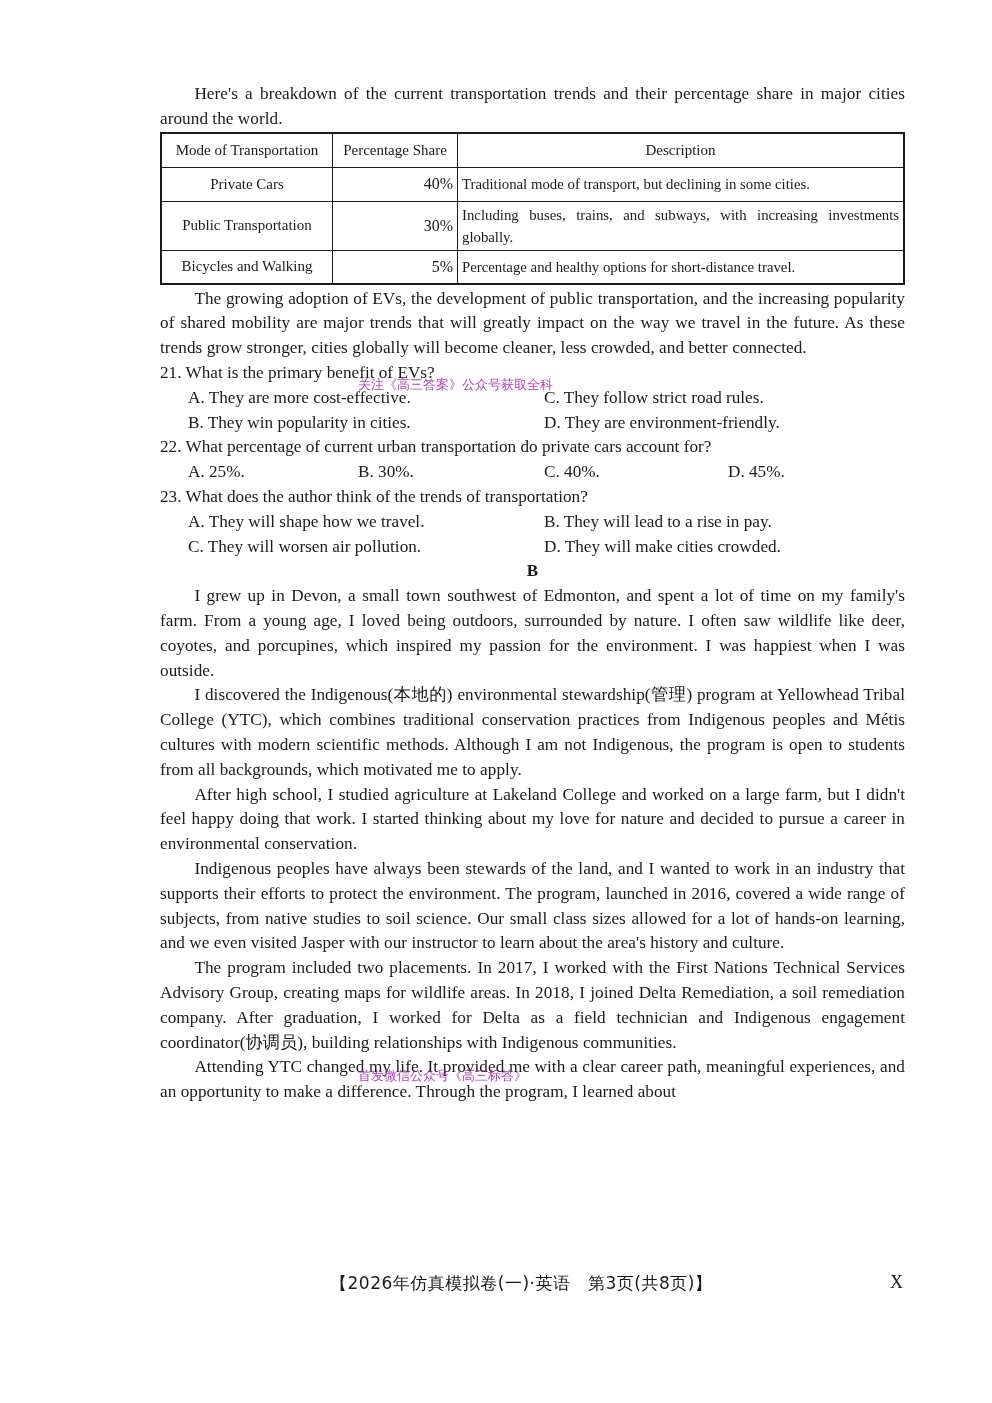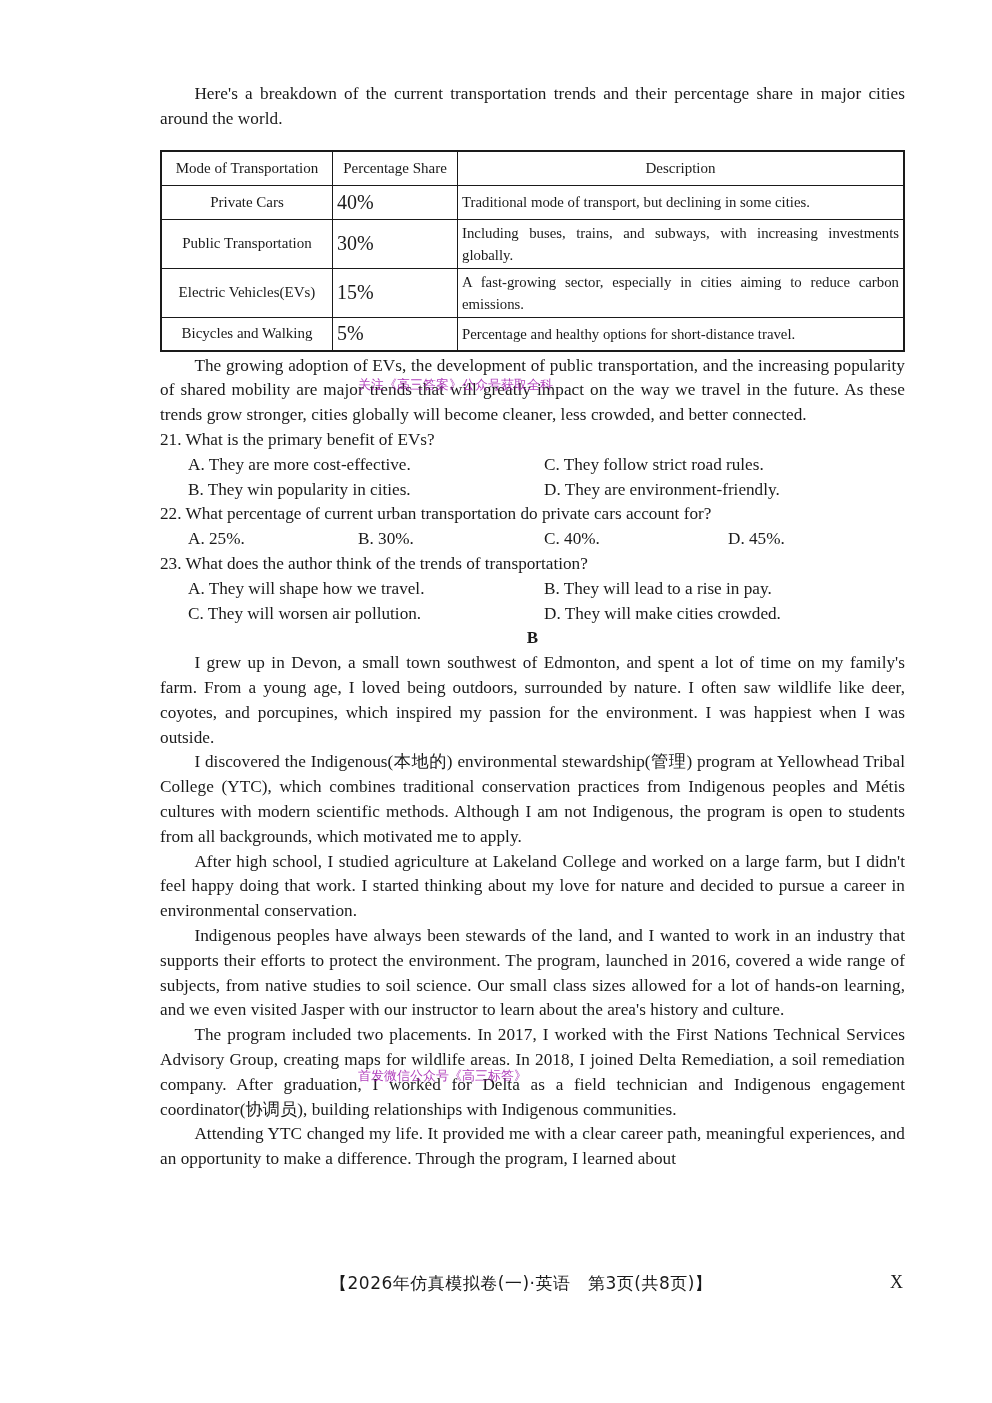--- a/index.html
+++ b/index.html
@@ -8,29 +8,29 @@
     font-family: "Liberation Serif", "DejaVu Serif", serif;
     color: #1a1a1a;
   }
   .page { position: absolute; left: 160px; top: 82px; width: 745px; }
   p { margin: 0; }
   .para {
     font-size: 17.2px; line-height: 24.8px; text-align: justify;
     text-indent: 2em; letter-spacing: 0.05px;
   }
   table.trans {
-    border-collapse: collapse; width: 745px; margin-top: 18px; margin-bottom: 2px;
+    border-collapse: collapse; width: 745px; margin-top: 0; margin-bottom: 2px;
     font-size: 15px; border: 2px solid #1a1a1a;
   }
   table.trans th, table.trans td {
     border: 1.3px solid #1a1a1a; padding: 1px 4px; font-weight: normal;
   }
   table.trans th { height: 31px; text-align: center; }
   table.trans td.mode { text-align: center; width: 162px; }
-  table.trans td.pct { text-align: left; width: 116px; font-size: 20px; }
+  table.trans td.pct { text-align: right; width: 116px; font-size: 16px; }
   table.trans td.desc { text-align: justify; line-height: 22px; font-size: 14.8px; }
   tr.r1 td { height: 31px; }
   tr.r2 td, tr.r3 td, tr.r4 td { height: 46px; }
   tr.r5 td { height: 30px; }
   .question { font-size: 17.2px; line-height: 24.8px; }
   .opts { display: grid; font-size: 17.2px; line-height: 24.8px; padding-left: 28px; }
   .opts.two { grid-template-columns: 356px 1fr; }
   .opts.four { grid-template-columns: 170px 186px 184px 1fr; }
   .section-head { text-align: center; font-weight: bold; font-size: 17px; line-height: 24.8px; }
   .watermark {
@@ -63,25 +63,20 @@
     <tbody>
       <tr class="r1">
         <td class="mode">Private Cars</td>
         <td class="pct">40%</td>
         <td class="desc">Traditional mode of transport, but declining in some cities.</td>
       </tr>
       <tr class="r2">
         <td class="mode">Public Transportation</td>
         <td class="pct">30%</td>
         <td class="desc">Including buses, trains, and subways, with increasing investments globally.</td>
-      </tr>
-      <tr class="r3">
-        <td class="mode">Electric Vehicles(EVs)</td>
-        <td class="pct">15%</td>
-        <td class="desc">A fast-growing sector, especially in cities aiming to reduce carbon emissions.</td>
       </tr>
       <tr class="r5">
         <td class="mode">Bicycles and Walking</td>
         <td class="pct">5%</td>
         <td class="desc">Percentage and healthy options for short-distance travel.</td>
       </tr>
     </tbody>
   </table>
 
   <p class="para">The growing adoption of EVs, the development of public transportation, and the increasing popularity of shared mobility are major trends that will greatly impact on the way we travel in the future. As these trends grow stronger, cities globally will become cleaner, less crowded, and better connected.</p>

